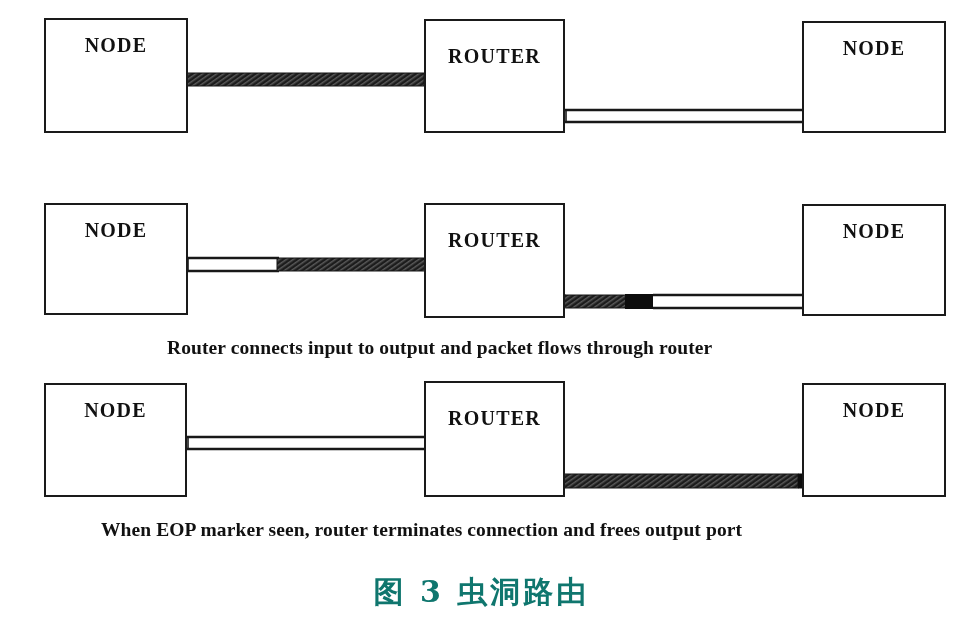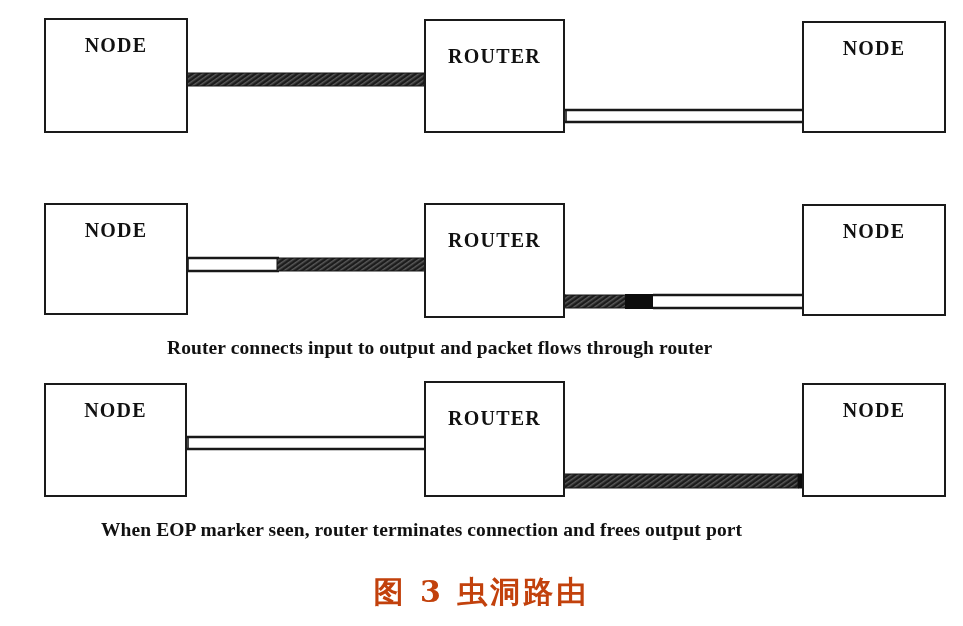--- a/index.html
+++ b/index.html
@@ -62,21 +62,21 @@
   }
 
   .figure-caption {
     position: absolute;
     left: 0;
     right: 0;
     text-align: center;
     font-size: 30px;
     font-weight: bold;
     letter-spacing: 3px;
-    color: #c2410c;
+    color: #0f766e;
     font-family: "DejaVu Serif", "Liberation Serif", serif;
   }
 </style>
 </head>
 <body>
 
 <div id="figure-root">
 
   <svg class="diagram-layer" viewBox="0 0 963 626" width="963" height="626" xmlns="http://www.w3.org/2000/svg">
     <defs>

